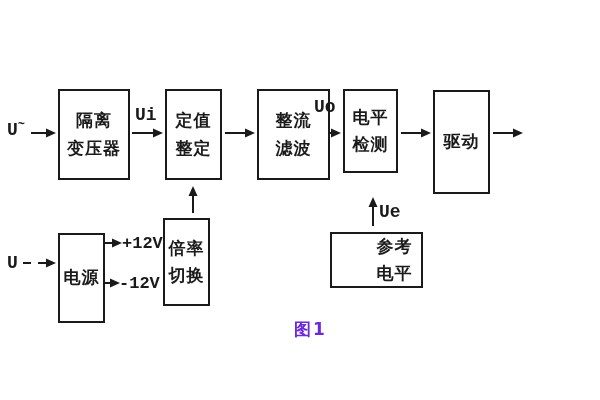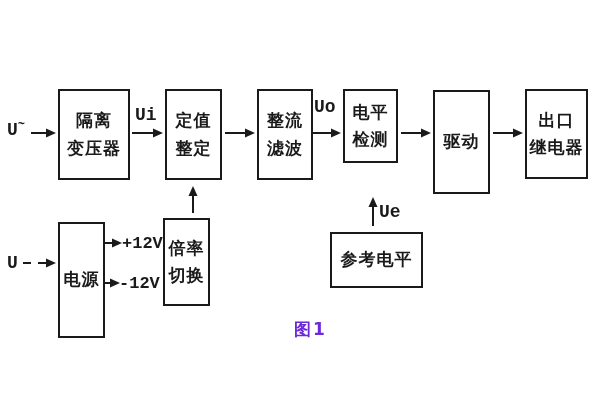--- a/index.html
+++ b/index.html
@@ -122,44 +122,40 @@
   </svg>
 
   <div class="blk" style="left:165px; top:89px; width:57px; height:91px;">
     <span>定值
 整定</span>
   </div>
   <div class="blk" style="left:58px; top:89px; width:72px; height:91px;">
     <span>隔离
 变压器</span>
   </div>
-  <div class="blk" style="left:257px; top:89px; width:56px; height:91px;justify-content:center;">
+  <div class="blk" style="left:257px; top:89px; width:73px; height:91px;justify-content:center;">
     <span>整流
 滤波</span>
   </div>
-  <div class="blk" style="left:343px; top:89px; width:55px; height:74px;text-align:center;">
+  <div class="blk" style="left:343px; top:89px; width:55px; height:84px;text-align:center;">
     <span>电平
 检测</span>
   </div>
   <div class="blk" style="left:433px; top:90px; width:57px; height:104px;">
     <span>驱动</span>
   </div>
-  <div class="blk" style="left:525px; top:89px; width:63px; height:90px;">
-    <span>出口
-继电器</span>
-  </div>
 
-  <div class="blk" style="left:58px; top:222px; width:47px; height:116px;">
+  <div class="blk" style="left:58px; top:233px; width:47px; height:90px;">
     <span>电源</span>
   </div>
   <div class="blk" style="left:163px; top:218px; width:47px; height:88px;">
     <span>倍率
 切换</span>
   </div>
-  <div class="blk" style="left:330px; top:232px; width:93px; height:56px;">
+  <div class="blk" style="left:330px; top:232px; width:93px; height:56px;padding-left:36px;">
     <span>参考电平</span>
   </div>
 
   <div class="lbl" style="left:7px; top:119px;">
     <span>U</span><span class="sup">~</span>
   </div>
   <div class="lbl" style="left:7px; top:254px;">U</div>
   <div class="lbl" style="left:135px; top:106px;">Ui</div>
   <div class="lbl" style="left:314px; top:98px;font-family:Liberation Mono, monospace;">Uo</div>
   <div class="lbl" style="left:379px; top:203px;">Ue</div>

